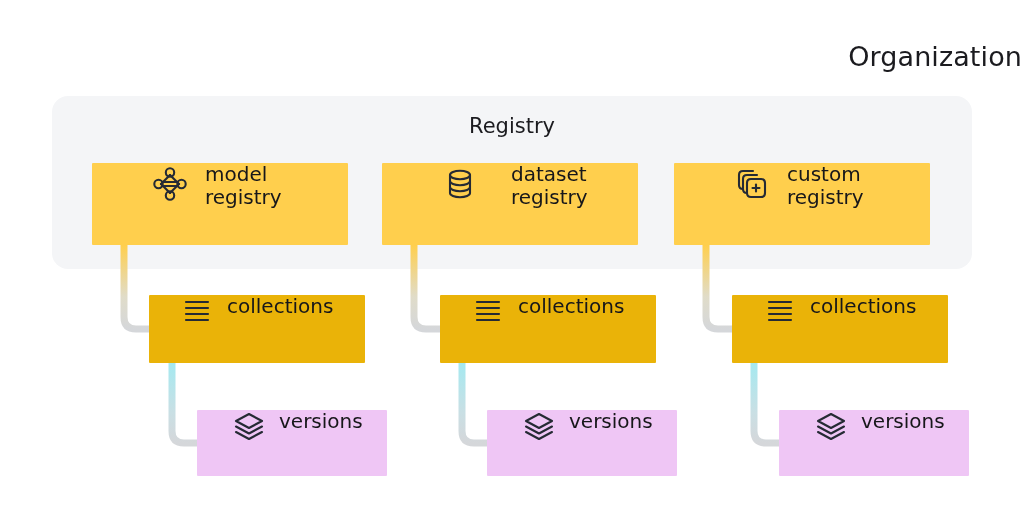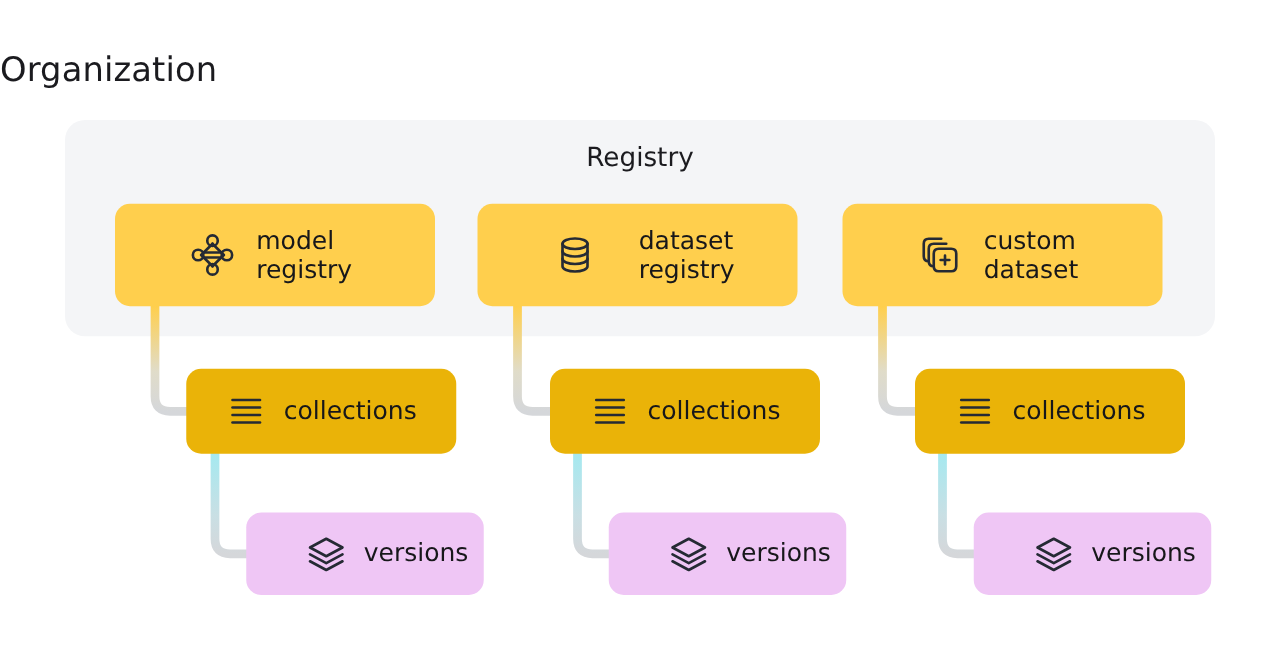--- a/index.html
+++ b/index.html
@@ -8,21 +8,21 @@
     background: #ffffff;
     font-family: "DejaVu Sans", sans-serif;
     overflow: hidden;
   }
   #stage { position: relative; width: 1022px; height: 525px; }
 
   
   .page-title {
     position: absolute;
     left: 0; top: 41px; width: 1022px;
-    text-align: left;
+    text-align: right;
     font-size: 27px;
     color: #1b1b1f;
     letter-spacing: 0.1px;
   }
 
   
   .registry-panel {
     position: absolute;
     left: 52px; top: 96px;
     width: 920px; height: 173px;
@@ -34,22 +34,22 @@
     left: 0; top: 18px; width: 920px;
     text-align: center;
     font-size: 21px;
     color: #1b1b1f;
   }
 
   
   .node {
     position: absolute;
     display: flex;
-    align-items: center;
-    border-radius: 12px;
+    align-items: flex-start;
+    border-radius: 1px;
   }
   .node .icon-wrap {
     flex: 0 0 auto;
     display: flex;
     align-items: center;
     justify-content: center;
   }
   .node .node-label {
     font-size: 20px;
     line-height: 1.16;
@@ -75,21 +75,21 @@
     padding-left: 32px;
   }
   .node.collections .icon-wrap { width: 32px; height: 32px; }
   .node.collections .node-label { margin-left: 14px; }
 
   
   .node.versions {
     top: 410px;
     width: 190px; height: 66px;
     background: #efc6f5;
-    padding-left: 48px;
+    padding-left: 36px;
   }
   .node.versions .icon-wrap { width: 32px; height: 32px; }
   .node.versions .node-label { margin-left: 14px; }
 
   
   .col1.registry    { left: 92px; }
   .col2.registry    { left: 382px; gap: 16px; }
   .col3.registry    { left: 674px; }
 
   .col1.collections { left: 149px; }
@@ -231,21 +231,21 @@
     <span class="icon-wrap">
       <svg width="42" height="42" viewBox="0 0 42 42">
         <path class="ic" d="M12 26 C9.5 26 8 24.5 8 22 L8 12 C8 9.5 9.5 8 12 8 L22 8" stroke-width="2.4"></path>
         <path class="ic" d="M16 30 C13.5 30 12 28.5 12 26 L12 16 C12 13.5 13.5 12 16 12 L26 12" stroke-width="2.4"></path>
         <path class="ic" d="M20 16 L30 16 C32.5 16 34 17.5 34 20 L34 30 C34 32.5 32.5 34 30 34 L20 34 C17.5 34 16 32.5 16 30 L16 20 C16 17.5 17.5 16 20 16 Z" stroke-width="2.4"></path>
         <line class="ic" x1="25" y1="21.5" x2="25" y2="28.5" stroke-width="2.6"></line>
         <line class="ic" x1="21.5" y1="25" x2="28.5" y2="25" stroke-width="2.6"></line>
       </svg>
     </span>
     <span class="node-label">custom
-dataset</span>
+registry</span>
   </div>
 
   <div class="node collections col3">
     <span class="icon-wrap">
       <svg width="32" height="32" viewBox="0 0 32 32">
         <line class="ic" x1="5" y1="7" x2="27" y2="7" stroke-width="3"></line>
         <line class="ic" x1="5" y1="13" x2="27" y2="13" stroke-width="3"></line>
         <line class="ic" x1="5" y1="19" x2="27" y2="19" stroke-width="3"></line>
         <line class="ic" x1="5" y1="25" x2="27" y2="25" stroke-width="3"></line>
       </svg>

